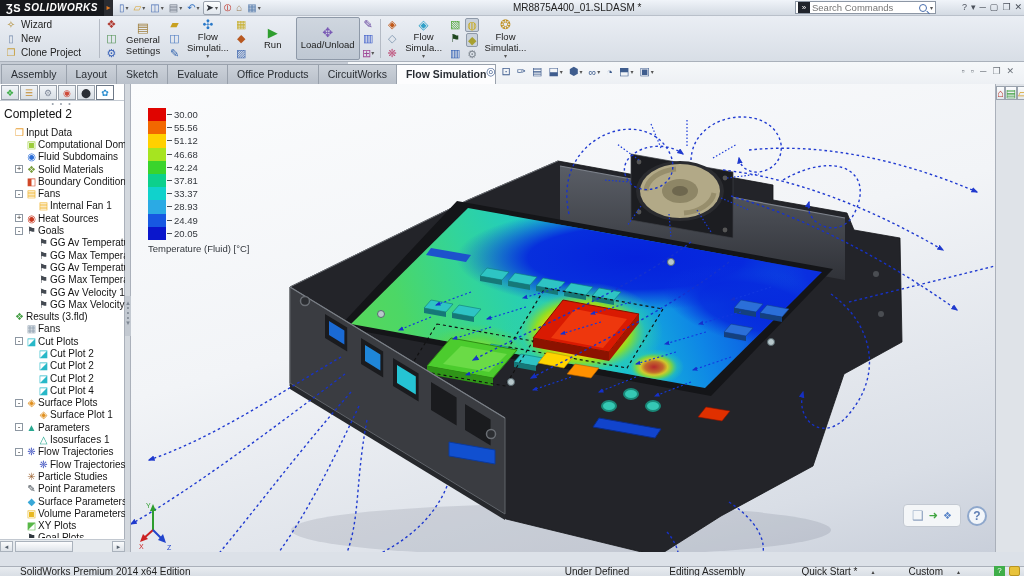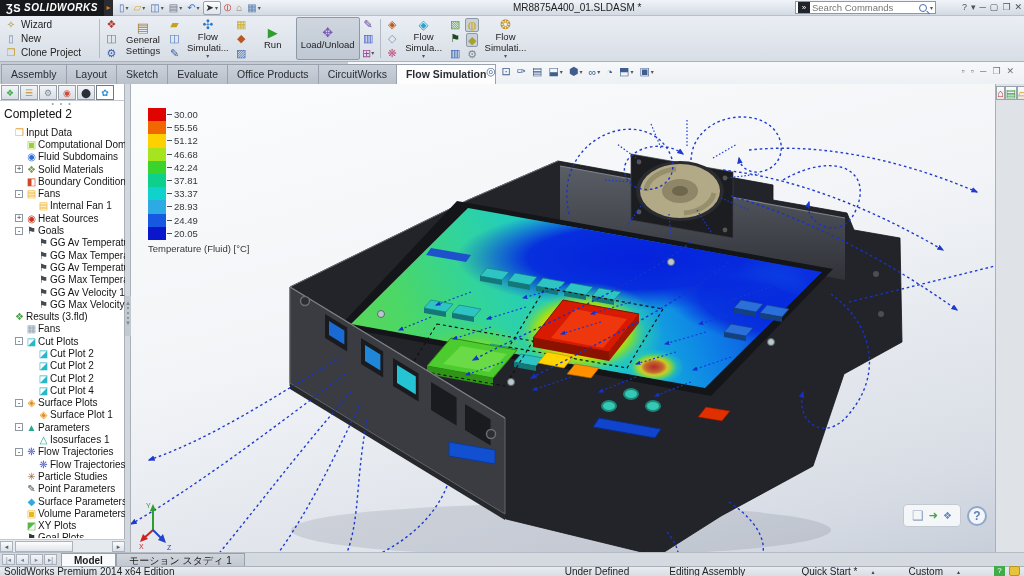--- a/index.html
+++ b/index.html
@@ -124,21 +124,21 @@
   .dnav { display:flex; gap:1px; margin:0 4px 1px 2px; }
   .dnav span { width:13px; height:11px; background:linear-gradient(#f4f6f8,#dbe0e6); border:1px solid #a8b0ba;
     font-size:6.5px; color:#7c8692; text-align:center; line-height:10px; }
   .dtab { padding:0 12px; height:13px; font-size:10px; line-height:13px; background:linear-gradient(#d0d5dc,#c2c8d0);
     border:1px solid #98a0ab; border-bottom:none; }
   .dtab.active { background:#f8fafb; font-weight:bold; }
 
   
   .statusbar { position:absolute; left:0; top:566px; width:1024px; height:10px; background:linear-gradient(#e8ecf0,#d9dee5);
     border-top:1px solid #aab0ba; display:flex; align-items:center; font-size:10px; color:#222; }
-  .sb-left { margin-left:4px; }
+  .sb-left { margin-left:20px; }
   .sb-right { margin-left:auto; display:flex; align-items:flex-start; }
   .sb-item { margin-right:40px; }
   .sb-dd { display:flex; align-items:center; gap:14px; margin-right:34px; }
   .sb-dd .c { font-size:6px; color:#444; }
   .sb-icons { display:flex; gap:4px; margin-right:4px; }
   .sb-ic1 { width:11px; height:10px; background:#3fae49; color:#fff; font-size:8px; text-align:center; line-height:10px; }
   .sb-ic2 { width:11px; height:10px; background:#e8c23a; border:1px solid #b89420; border-radius:2px; }
 </style>
 </head>
 <body>
@@ -858,30 +858,20 @@
         <span class="cube1">❑</span>
         <span class="arr">➜</span>
         <span class="cube2">❖</span>
       </div>
       <div class="vw-help">?</div>
     </div>
   </div>
 
   <div class="taskpane"><span class="tpbtn" style="color: rgb(184, 57, 46);">⌂</span><span class="tpbtn" style="color: rgb(63, 158, 63);">▤</span><span class="tpbtn" style="color: rgb(217, 163, 42);">▱</span></div>
 
-  <div class="doctabs">
-    <div class="dnav">
-      <span>|◂</span>
-      <span>◂</span>
-      <span>▸</span>
-      <span>▸|</span>
-    </div>
-    <div class="dtab active">Model</div>
-    <div class="dtab">モーション スタディ 1</div>
-  </div>
 
   <div class="statusbar">
     <span class="sb-left">SolidWorks Premium 2014 x64 Edition</span>
     <div class="sb-right">
       <span class="sb-item">Under Defined</span>
       <span class="sb-item" style="margin-right:56px">Editing Assembly</span>
       <span class="sb-dd">
         <span>Quick Start *</span>
           <span class="c">▴</span>
       </span>

